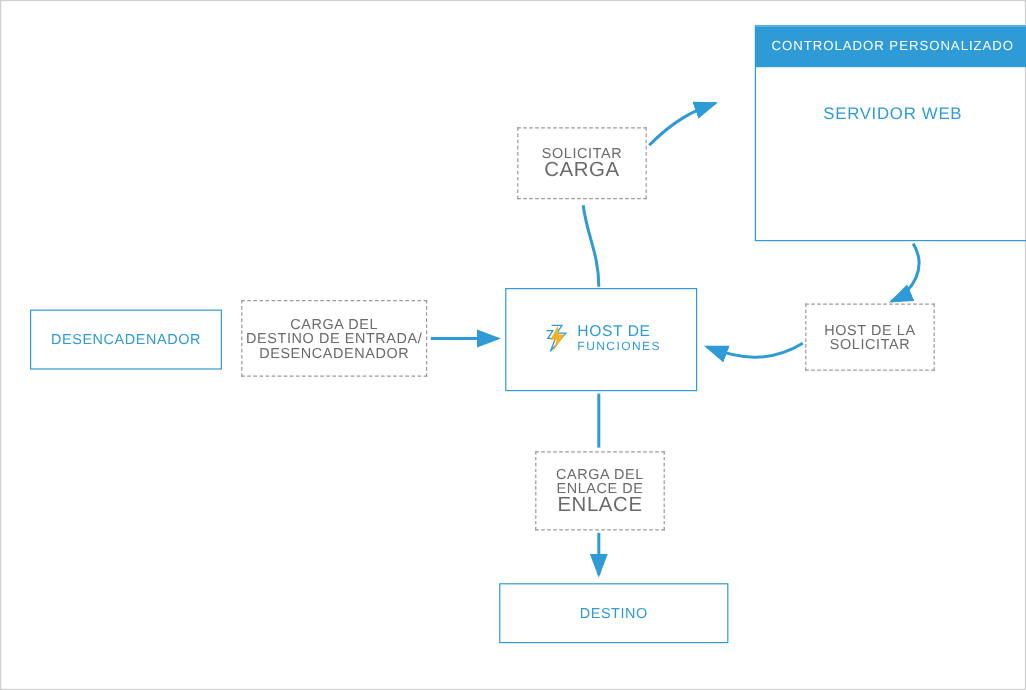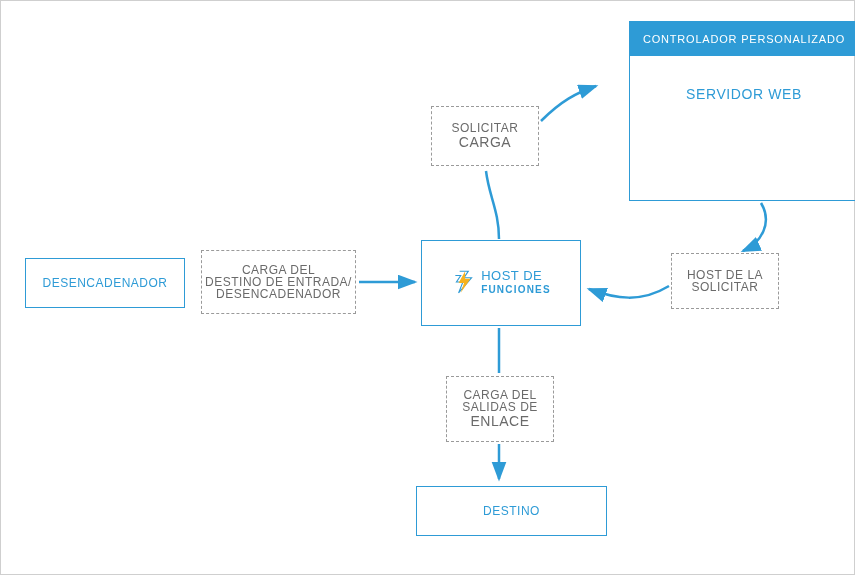--- a/index.html
+++ b/index.html
@@ -27,21 +27,21 @@
   }
   .solid-box {
     border: 1px solid #2e9bd6;
     color: #2e9bd6;
   }
   .dashed-box {
     border: 1px dashed #9a9a9a;
     color: #6a6a6a;
   }
   .dashed-box .small { font-size: 12px; line-height: 12px; }
-  .dashed-box .big { font-size: 14px; line-height: 16px; }
+  .dashed-box .big { font-size: 17px; line-height: 16px; }
   .footnote {
     position: absolute;
     color: #7a7a7a;
     font-size: 11px;
     letter-spacing: 0.5px;
   }
   .footnote .ast { font-size: 14px; }
   .custom-controller {
     position: absolute;
     border: 1px solid #2e9bd6;
@@ -89,21 +89,20 @@
   }
   .functions-text .top {
     color: #2e9bd6;
     font-size: 13px;
     letter-spacing: 0.5px;
   }
   .functions-text .bottom {
     color: #2e9bd6;
     font-size: 10px;
     letter-spacing: 1.2px;
-    font-weight: bold;
   }
   .host-inner {
     display: flex;
     align-items: center;
     gap: 4px;
   }
   svg.arrows {
     position: absolute;
     left: 0; top: 0;
     width: 855px; height: 575px;
@@ -152,21 +151,21 @@
     </div>
   </div>
 
   <div class="box dashed-box" style="left:670px; top:252px; width:108px; height:56px;">
     <span class="small">HOST DE LA</span>
     <span class="small">SOLICITAR</span>
   </div>
 
   <div class="box dashed-box" style="left:445px; top:375px; width:108px; height:66px;">
     <span class="small">CARGA DEL</span>
-    <span class="small">SALIDAS DE</span>
+    <span class="small">ENLACE DE</span>
     <span class="big">ENLACE</span>
   </div>
 
   <div class="box solid-box" style="left:415px; top:485px; width:191px; height:50px; font-size:12px;">
     <span>DESTINO</span>
   </div>
 
 
   <svg class="arrows">
     <defs>

